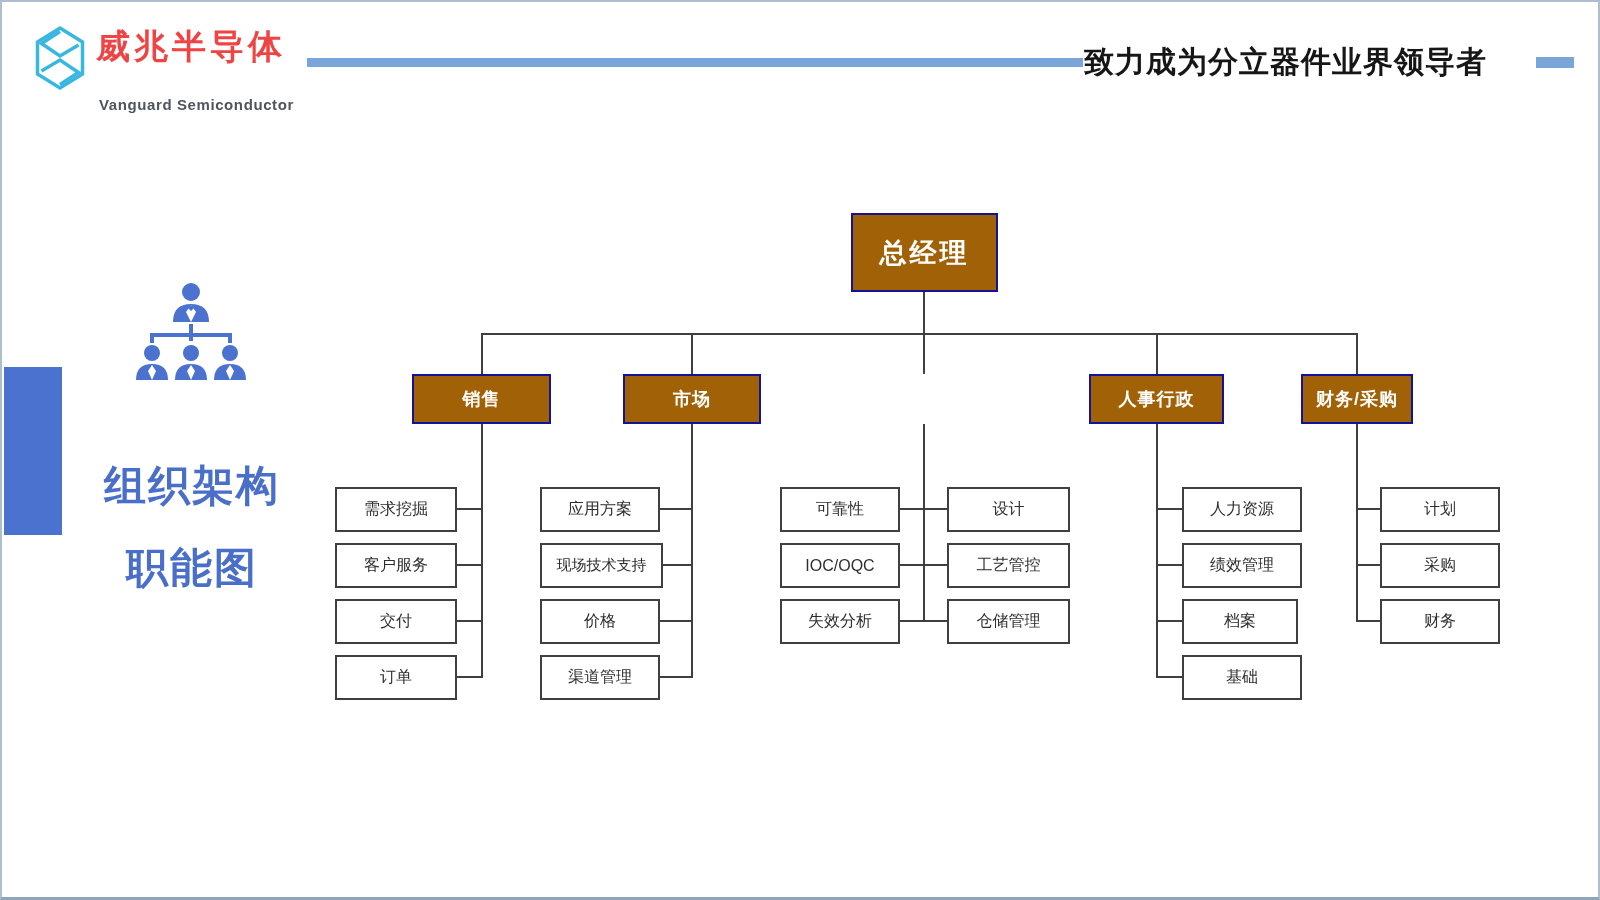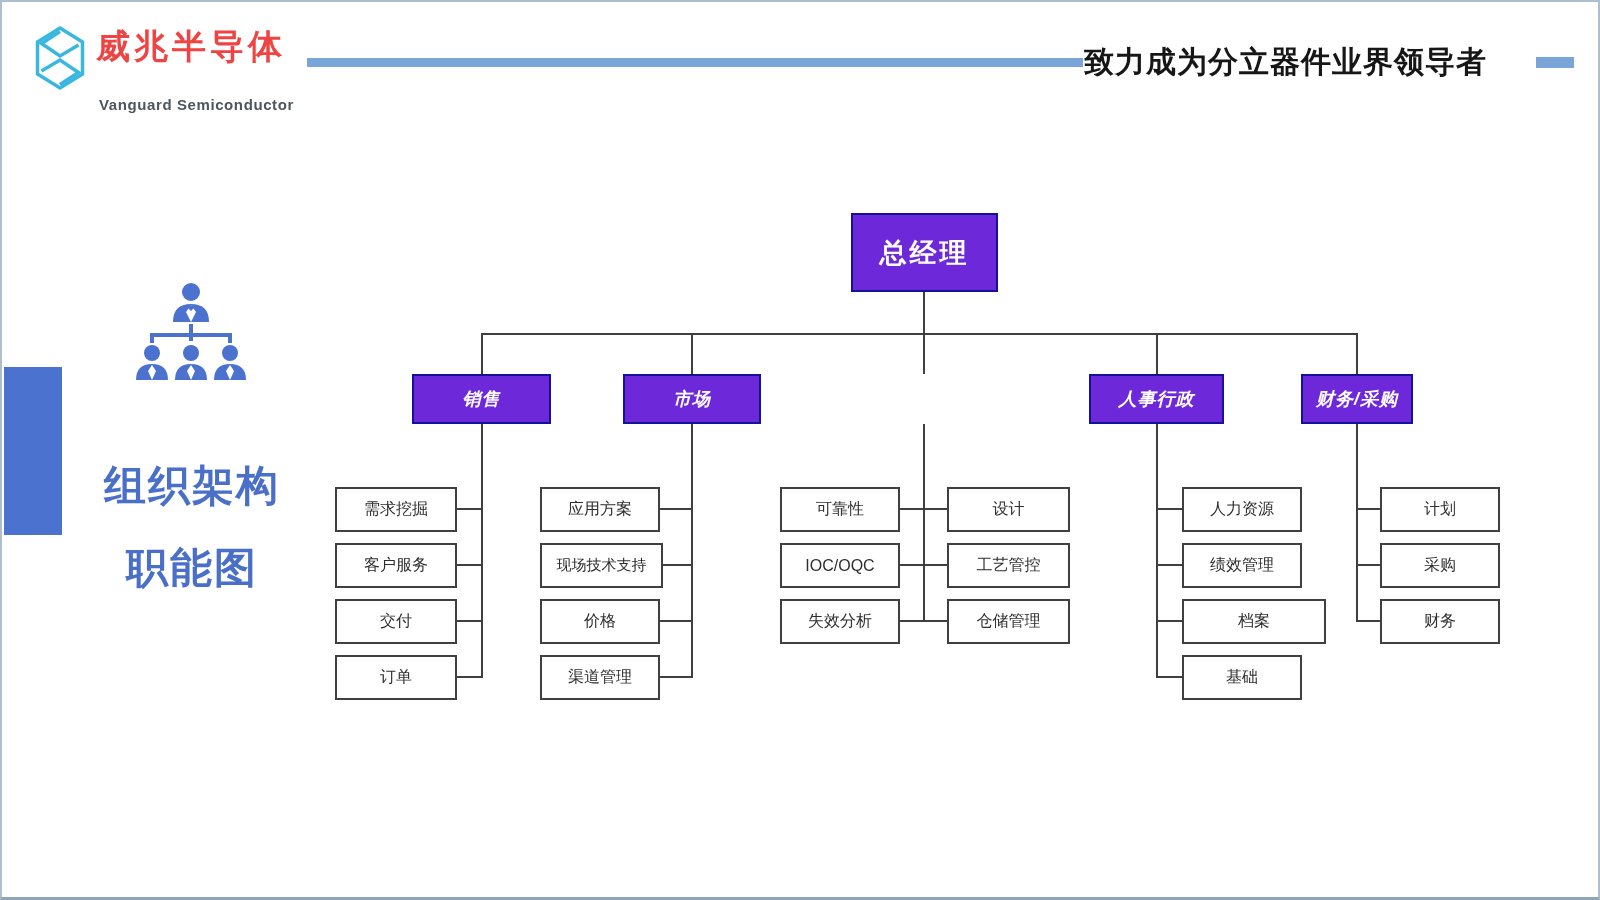--- a/index.html
+++ b/index.html
@@ -46,25 +46,25 @@
   .side-title {
     position: absolute; left: 55px; width: 270px; text-align: center;
     font-size: 42px; font-weight: 700; color: #4a6fc9; letter-spacing: 2px;
   }
   .side-title.l1 { top: 456px; }
   .side-title.l2 { top: 538px; }
 
   
   .node {
     position: absolute; display: flex; align-items: center; justify-content: center;
-    background: #6d28d9; border: 2px solid #12129a; color: #ffffff;
+    background: #a16207; border: 2px solid #12129a; color: #ffffff;
     font-weight: 700; text-align: center;
   }
   .node.root { left: 849px; top: 211px; width: 147px; height: 79px; font-size: 27px; letter-spacing: 3px; }
-  .node.dept { top: 372px; height: 50px; font-size: 18px; letter-spacing: 1px; font-style: italic; }
+  .node.dept { top: 372px; height: 50px; font-size: 18px; letter-spacing: 1px; }
 
   .leaf {
     position: absolute; display: flex; align-items: center; justify-content: center;
     background: #ffffff; border: 2px solid #3f3f3f; color: #2e2e2e;
     font-size: 16px; height: 45px; text-align: center; white-space: nowrap;
   }
 
   .vline, .hline { position: absolute; background: #3f3f3f; }
   .vline { width: 2px; }
   .hline { height: 2px; }
@@ -172,20 +172,20 @@
   <div class="leaf" style="left:778px; top:485px; width:120px;">可靠性</div>
   <div class="leaf" style="left:778px; top:541px; width:120px;">IOC/OQC</div>
   <div class="leaf" style="left:778px; top:597px; width:120px;">失效分析</div>
 
   <div class="leaf" style="left:945px; top:485px; width:123px;">设计</div>
   <div class="leaf" style="left:945px; top:541px; width:123px;">工艺管控</div>
   <div class="leaf" style="left:945px; top:597px; width:123px;">仓储管理</div>
 
   <div class="leaf" style="left:1180px; top:485px; width:120px;">人力资源</div>
   <div class="leaf" style="left:1180px; top:541px; width:120px;">绩效管理</div>
-  <div class="leaf" style="left:1180px; top:597px; width:144px;">档案</div>
+  <div class="leaf" style="left:1180px; top:597px; width:116px;">档案</div>
   <div class="leaf" style="left:1180px; top:653px; width:120px;">基础</div>
 
   <div class="leaf" style="left:1378px; top:485px; width:120px;">计划</div>
   <div class="leaf" style="left:1378px; top:541px; width:120px;">采购</div>
   <div class="leaf" style="left:1378px; top:597px; width:120px;">财务</div>
 
 </div>
 
 </body></html>

